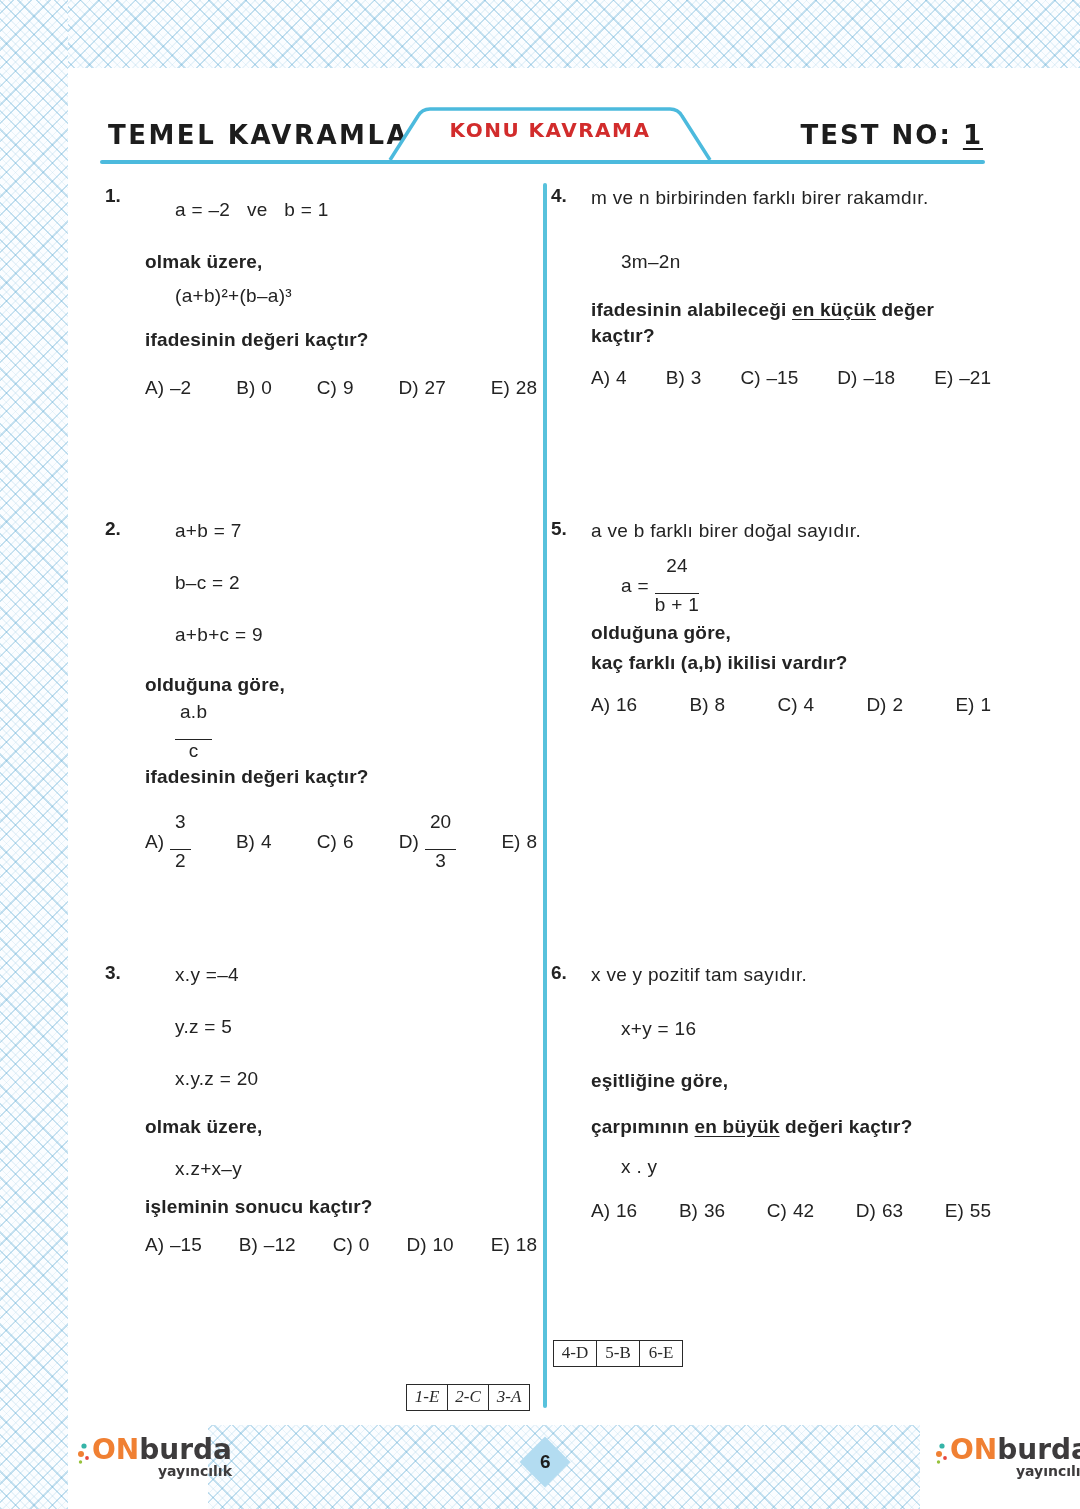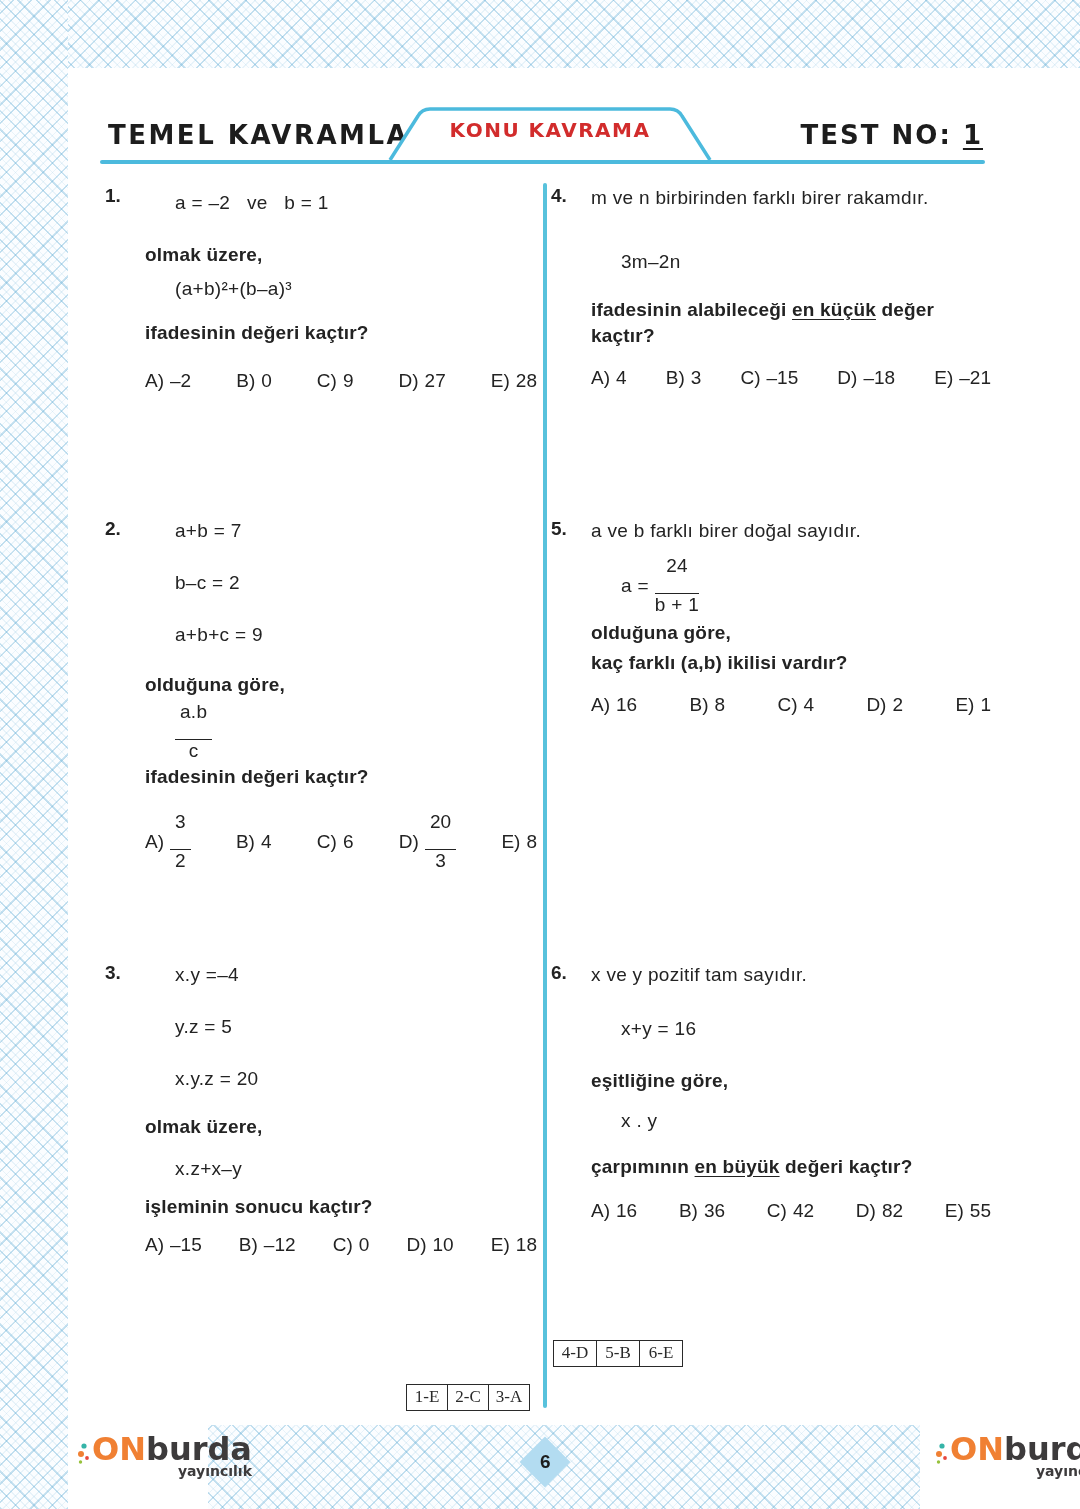--- a/index.html
+++ b/index.html
@@ -54,33 +54,33 @@
   .opt-row{display:flex;justify-content:space-between;align-items:center;}
   .opt{display:inline-flex;align-items:center;white-space:nowrap;}
   .opt .olabel{margin-right:6px;}
 
   
   .akey{position:absolute;display:flex;border:1.6px solid #2a2a2a;
     font-family:"Liberation Serif",serif;font-size:17px;color:#2a2a2a;background:#fff;}
   .akey .cell{padding:2px 0 3px;text-align:center;border-right:1.6px solid #2a2a2a;}
   .akey .cell:last-child{border-right:none;}
   .akey-left{left:406px;top:1384px;}
-  .akey-left .cell{width:40px;}
+  .akey-left .cell{width:40px;font-style:italic;}
   .akey-right{left:553px;top:1340px;}
   .akey-right .cell{width:42px;}
 
   
   .logo-card{position:absolute;background:#ffffff;}
   .logo-card.left{left:68px;top:1425px;width:140px;height:84px;}
   .logo-card.right{left:920px;top:1425px;width:160px;height:84px;}
   .logo{position:absolute;display:flex;align-items:flex-start;}
   .logo.left{left:76px;top:1437px;}
   .logo.right{left:934px;top:1437px;}
   .logo-text{display:flex;flex-direction:column;align-items:flex-end;}
-  .logo-main{font-family:"DejaVu Sans",sans-serif;font-size:32px;font-weight:800;line-height:25px;letter-spacing:0;}
+  .logo-main{font-family:"DejaVu Sans",sans-serif;font-size:28px;font-weight:800;line-height:25px;letter-spacing:0;}
   .logo-main .on{color:#f08033;}
   .logo-main .burda{color:#3d3b3c;}
   .logo-sub{font-family:"DejaVu Sans",sans-serif;font-size:14px;font-weight:700;color:#3d3b3c;margin-top:1px;}
   .page-diamond{position:absolute;left:527px;top:1444px;width:36px;height:36px;background:#b3dcf1;
     transform:rotate(45deg);display:flex;align-items:center;justify-content:center;}
   .page-diamond span{transform:rotate(-45deg);font-size:19px;font-weight:700;color:#1d1d1d;}
 </style>
 </head>
 <body>
 
@@ -102,21 +102,21 @@
     <span class="testnum">1</span>
   </div>
 </div>
 
 <div class="col-divider"></div>
 
 <div id="questions">
     <div class="qblock" style="left: 105px; top: 185px; width: 432px;">
       <div class="qnum">1.</div>
       <div class="qcontent">
-        <div class="q-line indent" style="margin-top: 5px;">a = –2&nbsp;&nbsp; ve &nbsp;&nbsp;b = 1</div>
+        <div class="q-line indent" style="margin-top: 12px;">a = –2&nbsp;&nbsp; ve &nbsp;&nbsp;b = 1</div>
         <div class="q-line bold" style="margin-top: 26px;">olmak üzere,</div>
         <div class="q-line indent" style="margin-top: 8px;">(a+b)²+(b–a)³</div>
         <div class="q-line bold" style="margin-top: 18px;">ifadesinin değeri kaçtır?</div>
         <div class="opt-row" style="margin-top: 24px;">
           <span class="opt">
             <span class="olabel">A)</span>
             <span>–2</span>
           </span>
           <span class="opt">
             <span class="olabel">B)</span>
@@ -280,38 +280,38 @@
           </span>
         </div>
       </div>
     </div>
     <div class="qblock" style="left: 551px; top: 962px; width: 440px;">
       <div class="qnum">6.</div>
       <div class="qcontent">
         <div class="q-line" style="margin-top: 0px;">x ve y pozitif tam sayıdır.</div>
         <div class="q-line indent" style="margin-top: 28px;">x+y = 16</div>
         <div class="q-line bold" style="margin-top: 26px;">eşitliğine göre,</div>
+        <div class="q-line bold" style="margin-top: 20px;"><span>çarpımının </span><span class="ul">en büyük</span><span> değeri kaçtır?</span></div>
         <div class="q-line indent" style="margin-top: 14px;">x . y</div>
-        <div class="q-line bold" style="margin-top: 20px;"><span>çarpımının </span><span class="ul">en büyük</span><span> değeri kaçtır?</span></div>
         <div class="opt-row" style="margin-top: 20px;">
           <span class="opt">
             <span class="olabel">A)</span>
             <span>16</span>
           </span>
           <span class="opt">
             <span class="olabel">B)</span>
             <span>36</span>
           </span>
           <span class="opt">
             <span class="olabel">C)</span>
             <span>42</span>
           </span>
           <span class="opt">
             <span class="olabel">D)</span>
-            <span>82</span>
+            <span>63</span>
           </span>
           <span class="opt">
             <span class="olabel">E)</span>
             <span>55</span>
           </span>
         </div>
       </div>
     </div>
   </div>
 

